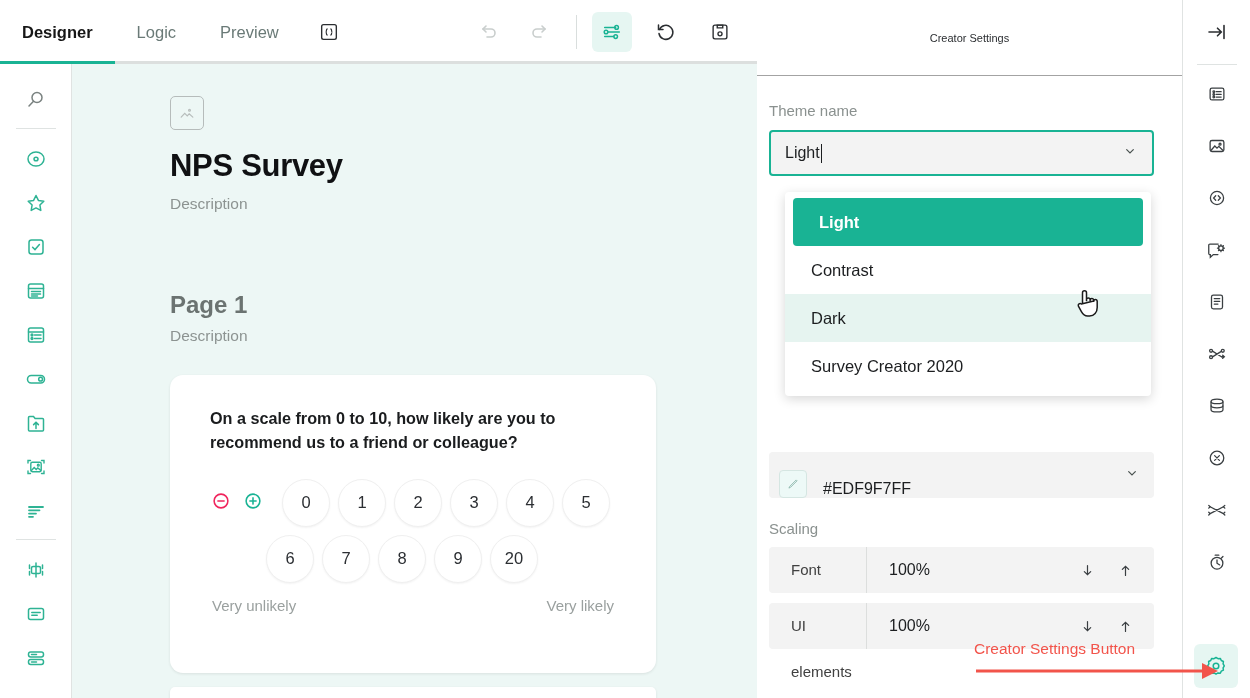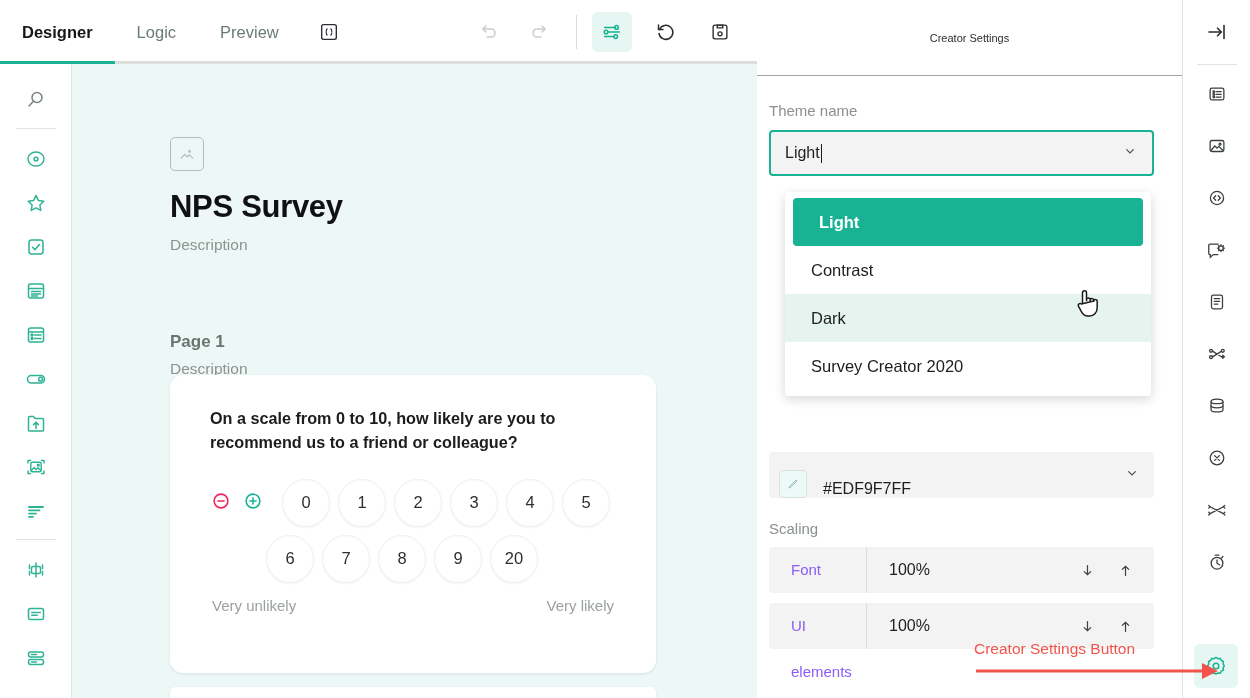--- a/index.html
+++ b/index.html
@@ -55,32 +55,32 @@
     width: 44px; height: 44px; display: flex; align-items: center;
     justify-content: center; cursor: pointer; margin-bottom: 0px;
   }
   .lb-sep { width: 40px; height: 1px; background: #dfe3e2; margin: 6px 0 8px 0; }
 
   
   .surface {
     position: absolute; left: 72px; top: 64px; width: 685px; height: 634px;
     background: #edf7f5; overflow: hidden;
   }
-  .survey-head { padding: 32px 0 0 98px; margin-top: 41px; }
+  .survey-head { padding: 32px 0 0 98px; }
   .img-ph {
     width: 34px; height: 34px; border: 1.6px solid #b6bcbb; border-radius: 5px;
     display: flex; align-items: center; justify-content: center;
   }
   .survey-title {
     font-size: 31px; font-weight: bold; color: #101113; margin-top: 18px;
     letter-spacing: -0.3px;
   }
   .survey-desc { font-size: 15.5px; color: #8c9391; margin-top: 11px; }
   .page-title {
-    font-size: 17px; font-weight: bold; color: #6b7371; margin-top: 78px;
+    font-size: 24px; font-weight: bold; color: #6b7371; margin-top: 78px;
   }
   .page-desc { font-size: 15.5px; color: #8c9391; margin-top: 8px; }
 
   .qcard {
     position: absolute; left: 98px; top: 311px; width: 486px; height: 298px;
     background: #fff; border-radius: 13px; box-shadow: 0 1px 3px rgba(0,0,0,.09);
   }
   .qcard2 {
     position: absolute; left: 98px; top: 623px; width: 486px; height: 60px;
     background: #fff; border-radius: 5px; box-shadow: 0 1px 3px rgba(0,0,0,.09);
@@ -153,21 +153,21 @@
     justify-content: center; margin-right: 16px;
   }
   .color-val { font-size: 16px; color: #1c1e20; }
 
   .section-label { font-size: 15px; color: #8a918f; margin: 22px 0 10px 0; }
   .scale-row {
     height: 46px; background: #f3f3f3; border-radius: 4px; display: flex;
     align-items: center; margin-bottom: 10px; position: relative;
   }
   .scale-name {
-    width: 98px; font-size: 15px; color: #8b5cf6; padding-left: 22px;
+    width: 98px; font-size: 15px; color: #404040; padding-left: 22px;
     border-right: 1px solid #dcdedd; line-height: 46px; height: 46px;
   }
   .scale-val { font-size: 16px; color: #1c1e20; padding-left: 22px; }
   .spin {
     width: 38px; height: 38px; display: flex; align-items: center;
     justify-content: center; cursor: pointer;
   }
   .spin-wrap { margin-left: auto; display: flex; padding-right: 10px; }
 
   

